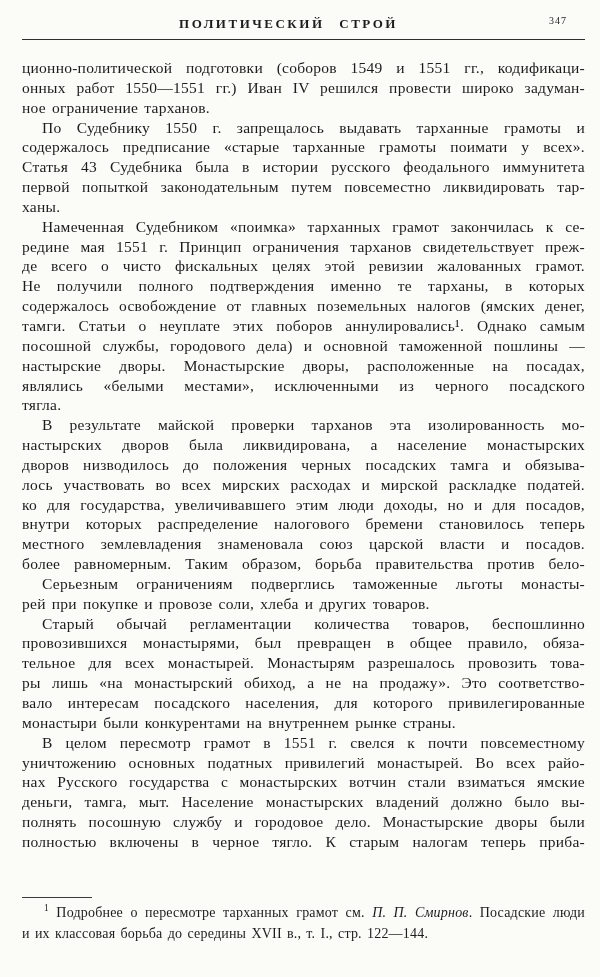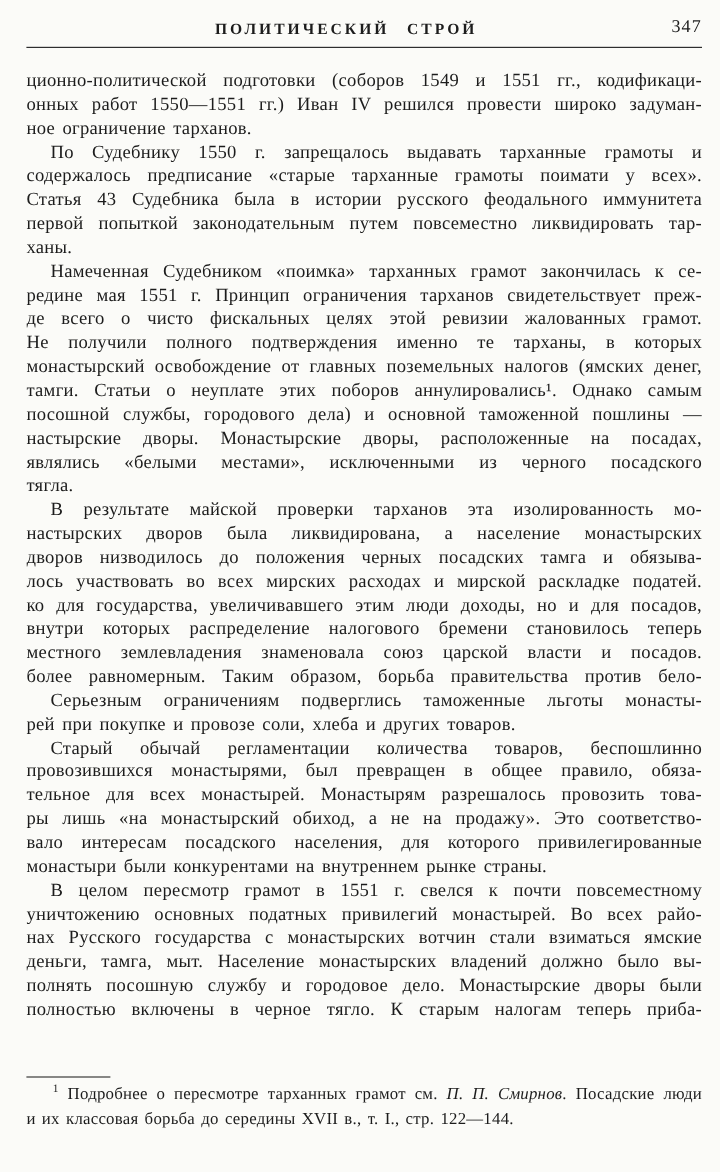--- a/index.html
+++ b/index.html
@@ -32,23 +32,23 @@
     right: 30px;
     text-align: center;
     font-size: 13px;
     font-weight: 700;
     letter-spacing: 2.5px;
     word-spacing: 9px;
     white-space: nowrap;
   }
   .page-number {
     position: absolute;
-    right: 0;
+    right: 18px;
     top: -1px;
-    font-size: 15px;
+    font-size: 10px;
     letter-spacing: 1px;
   }
   .head-rule {
     position: absolute;
     top: 39px;
     left: 22px;
     right: 15px;
     border-top: 1.8px solid #2e2e2e;
   }
   .body-text {
@@ -135,21 +135,21 @@
         <div class="line">содержалось предписание «старые тарханные грамоты поимати у всех».</div>
         <div class="line">Статья 43 Судебника была в истории русского феодального иммунитета</div>
         <div class="line">первой попыткой законодательным путем повсеместно ликвидировать тар-</div>
         <div class="line last">ханы.</div>
       </div>
       <div class="para indent">
         <div class="line">Намеченная Судебником «поимка» тарханных грамот закончилась к се-</div>
         <div class="line">редине мая 1551 г. Принцип ограничения тарханов свидетельствует преж-</div>
         <div class="line">де всего о чисто фискальных целях этой ревизии жалованных грамот.</div>
         <div class="line">Не получили полного подтверждения именно те тарханы, в которых</div>
-        <div class="line">монастырский освобождение от главных поземельных налогов (ямских денег,</div>
+        <div class="line">содержалось освобождение от главных поземельных налогов (ямских денег,</div>
         <div class="line">тамги. Статьи о неуплате этих поборов аннулировались¹. Однако самым</div>
         <div class="line">посошной службы, городового дела) и основной таможенной пошлины —</div>
         <div class="line">настырские дворы. Монастырские дворы, расположенные на посадах,</div>
         <div class="line">являлись «белыми местами», исключенными из черного посадского</div>
         <div class="line last">тягла.</div>
       </div>
       <div class="para indent">
         <div class="line">В результате майской проверки тарханов эта изолированность мо-</div>
         <div class="line">настырских дворов была ликвидирована, а население монастырских</div>
         <div class="line">дворов низводилось до положения черных посадских тамга и обязыва-</div>

